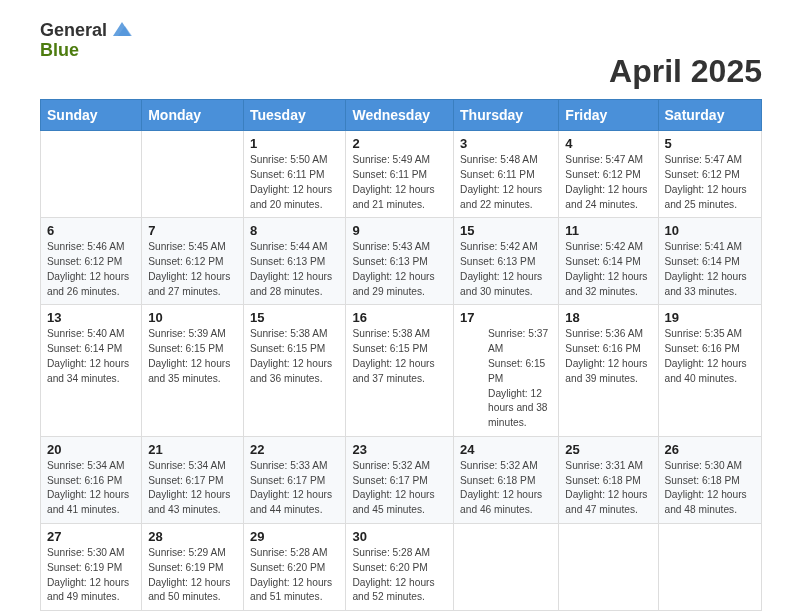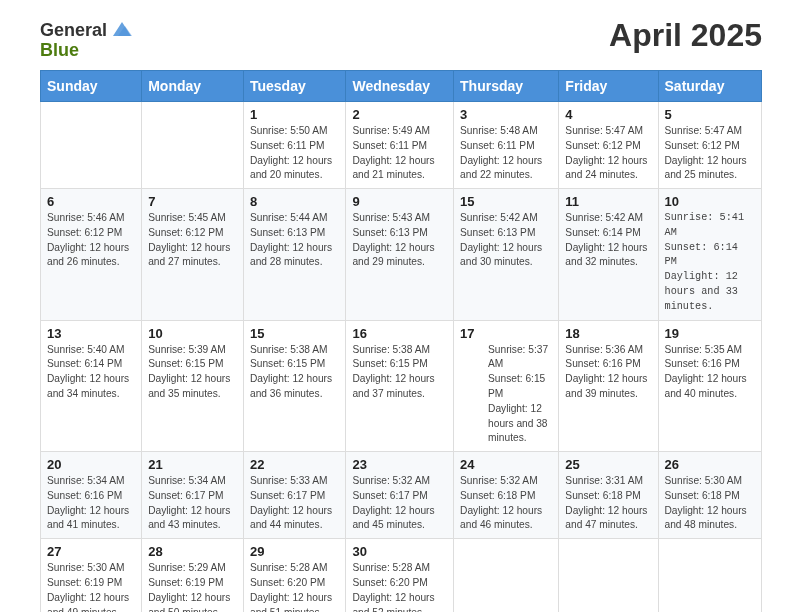--- a/index.html
+++ b/index.html
@@ -43,20 +43,21 @@
       margin-bottom: 1px;
     }
     .title-block {
       text-align: right;
     }
     .month-title {
       font-size: 32px;
       font-weight: bold;
       color: #333;
       line-height: 1.1;
+      margin-top: 36px;
     }
     .subtitle {
       font-size: 14px;
       color: #555;
       margin-top: 2px;
     }
     .calendar {
       width: 100%;
       border-collapse: collapse;
       margin-top: 6px;
@@ -202,21 +203,21 @@
 Daylight: 12 hours and 30 minutes.</div>
           </td>
           <td>
             <div class="day-num">11</div>
             <div class="day-info" style="white-space: pre-line;">Sunrise: 5:42 AM
 Sunset: 6:14 PM
 Daylight: 12 hours and 32 minutes.</div>
           </td>
           <td>
             <div class="day-num">10</div>
-            <div class="day-info" style="white-space: pre-line; font-family: Liberation Mono, monospace;">Sunrise: 5:41 AM
+            <div class="day-info" style="white-space: pre-line;">Sunrise: 5:41 AM
 Sunset: 6:14 PM
 Daylight: 12 hours and 33 minutes.</div>
           </td>
         </tr>
         <tr>
           <td>
             <div class="day-num">13</div>
             <div class="day-info" style="white-space: pre-line;">Sunrise: 5:40 AM
 Sunset: 6:14 PM
 Daylight: 12 hours and 34 minutes.</div>

